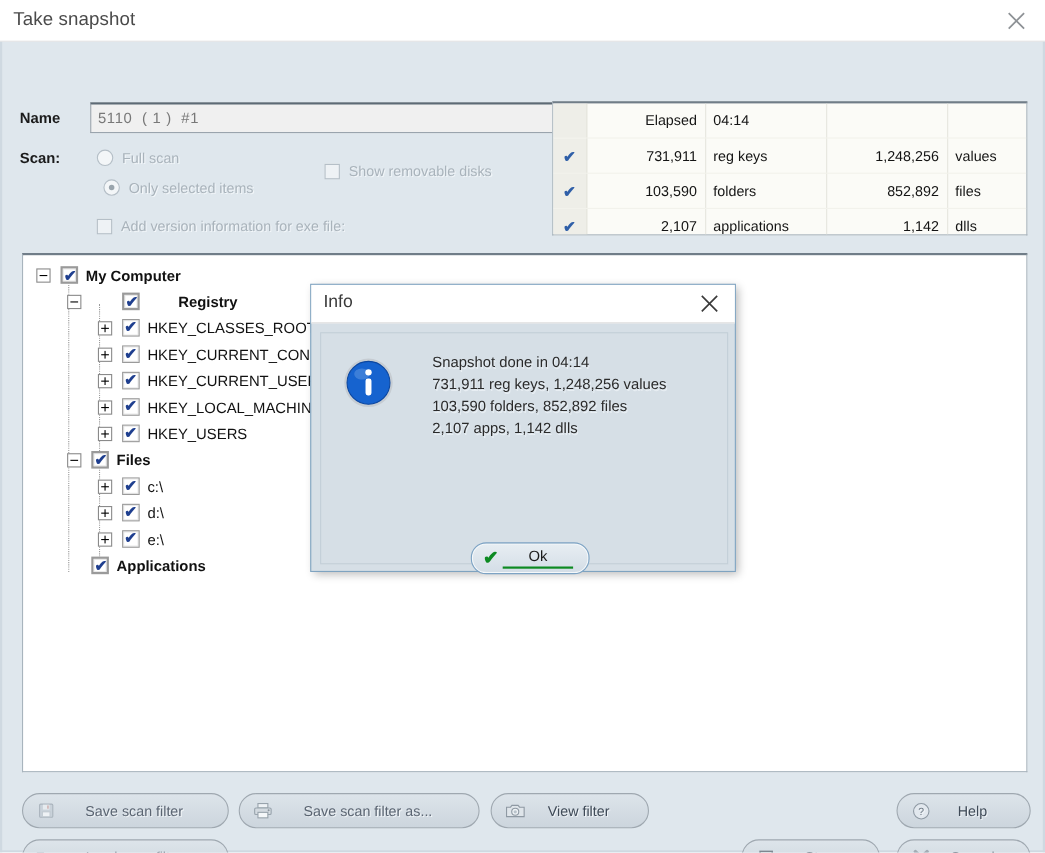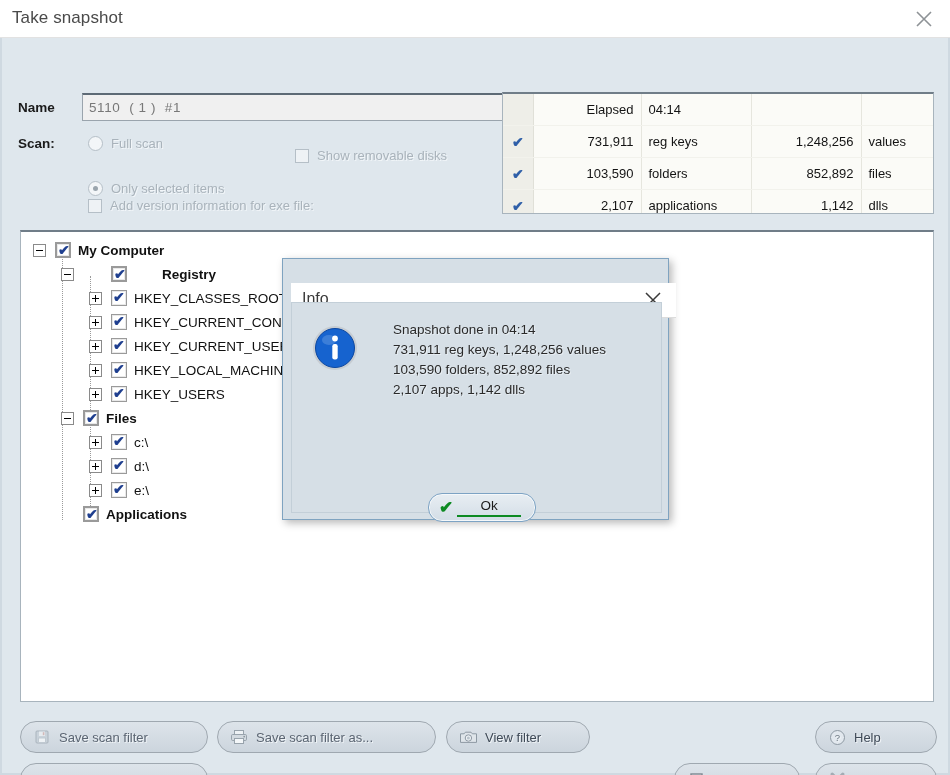--- a/index.html
+++ b/index.html
@@ -93,21 +93,21 @@
     border: 1px solid #b5bfc7;
     position: relative;
   }
   .ctl .radio.on::after {
     content: "";
     position: absolute; left: 4px; top: 4px;
     width: 5px; height: 5px; border-radius: 50%;
     background: #9aa5ad;
   }
   .ctl-fullscan  { left: 86px; top: 98px; }
-  .ctl-onlysel   { left: 86px; top: 125px; margin-top: 18px; }
+  .ctl-onlysel   { left: 92px; top: 125px; }
   .ctl-addver    { left: 86px; top: 160px; }
   .ctl-showrem   { left: 293px; top: 110px; }
 
   
   .stats {
     position: absolute; left: 500px; top: 54px;
     width: 432px; height: 122px;
     background: #fbfbf7;
     border: 1px solid #a8b4bd;
     border-top: 2px solid #707d88;
@@ -206,45 +206,44 @@
     text-shadow: 1px 1px 0 #f0f4f7;
     padding-left: 10px;
     cursor: default;
   }
   .btn .bicon {
     width: 22px; height: 20px;
     margin-right: 6px;
     flex: 0 0 auto;
     display: flex; align-items: center; justify-content: center;
   }
-  .btn .btext { flex: 1; text-align: left; padding-right: 22px; }
+  .btn .btext { flex: 1; text-align: center; padding-right: 22px; }
   .btn.enabled { color: #3f4a57; }
 
   .btn-savefilter   { left: 18px;  top: 683px; width: 188px; }
   .btn-loadfilter   { left: 18px;  top: 725px; width: 188px; }
   .btn-savefilteras { left: 215px; top: 683px; width: 219px; }
   .btn-viewfilter   { left: 444px; top: 683px; width: 144px; }
   .btn-help         { left: 813px; top: 683px; width: 122px; }
   .btn-stop         { left: 672px; top: 725px; width: 126px; }
   .btn-cancel       { left: 813px; top: 725px; width: 122px; }
 
   
   .modal {
     position: absolute; left: 282px; top: 258px;
     width: 387px; height: 262px;
     background: #d6dfe6;
     border: 1px solid #7fa3c0;
     box-shadow: 3px 3px 8px rgba(0,0,0,.28);
   }
   .modal-title {
-    position: absolute; left: 8px; top: 0;
+    position: absolute; left: 0; top: 0;
     width: 100%; height: 35px;
     background: #ffffff;
     border-bottom: 1px solid #dcdcdc;
-    margin-top: 24px;
   }
   .modal-title .mt-text {
     position: absolute; left: 11px; top: 7px;
     font-size: 16px; color: #3a3a3a;
   }
   .modal-close {
     position: absolute; right: 12px; top: 7px;
     width: 22px; height: 20px; color: #3a3a3a;
   }
   .modal-body {

